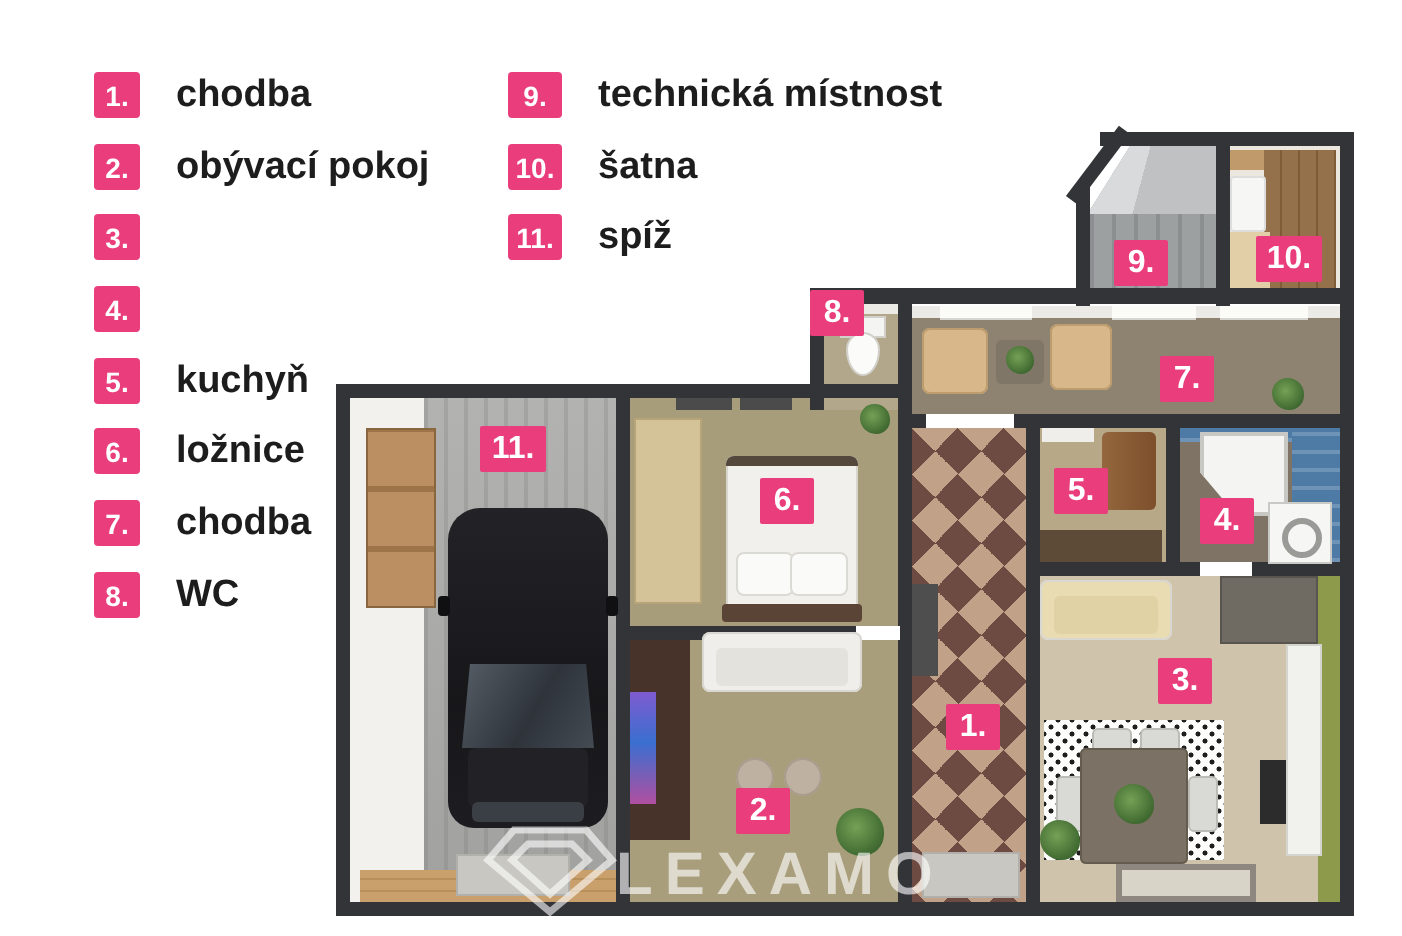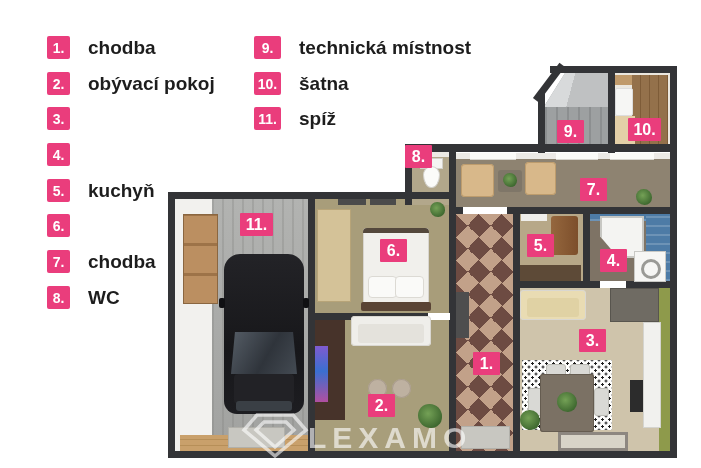--- a/index.html
+++ b/index.html
@@ -100,20 +100,21 @@
       </div>
     <div class="lg-item" style="left:47px;top:143px">
         <span class="lg-num">4.</span>
       </div>
     <div class="lg-item" style="left:47px;top:179px">
         <span class="lg-num">5.</span>
         <span class="lg-label">kuchyň</span>
       </div>
     <div class="lg-item" style="left:47px;top:214px">
         <span class="lg-num">6.</span>
+        <span class="lg-label">ložnice</span>
       </div>
     <div class="lg-item" style="left:47px;top:250px">
         <span class="lg-num">7.</span>
         <span class="lg-label">chodba</span>
       </div>
     <div class="lg-item" style="left:47px;top:286px">
         <span class="lg-num">8.</span>
         <span class="lg-label">WC</span>
       </div>
     <div class="lg-item" style="left:254px;top:36px">

